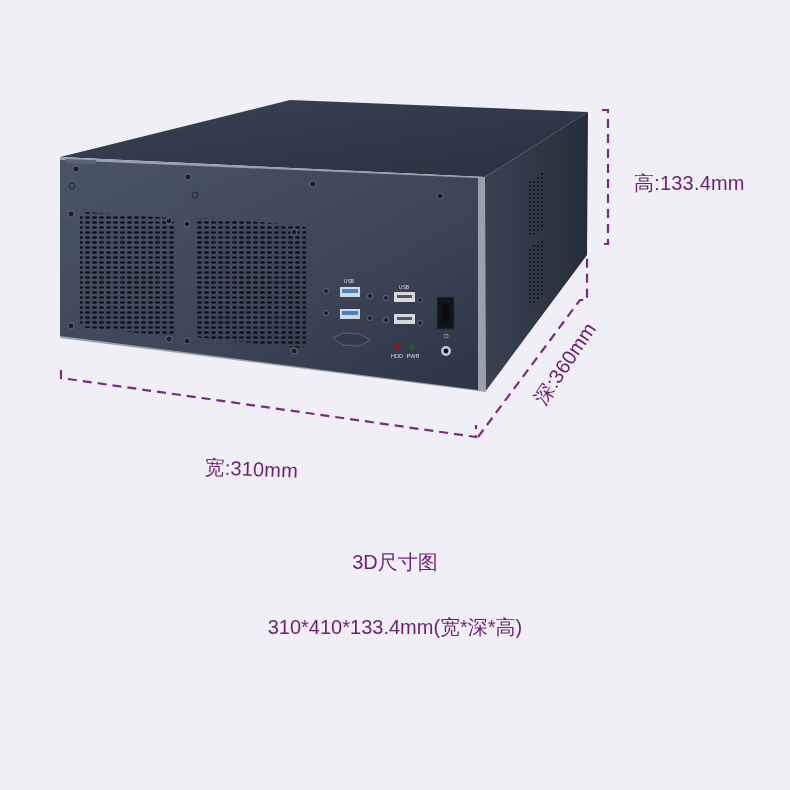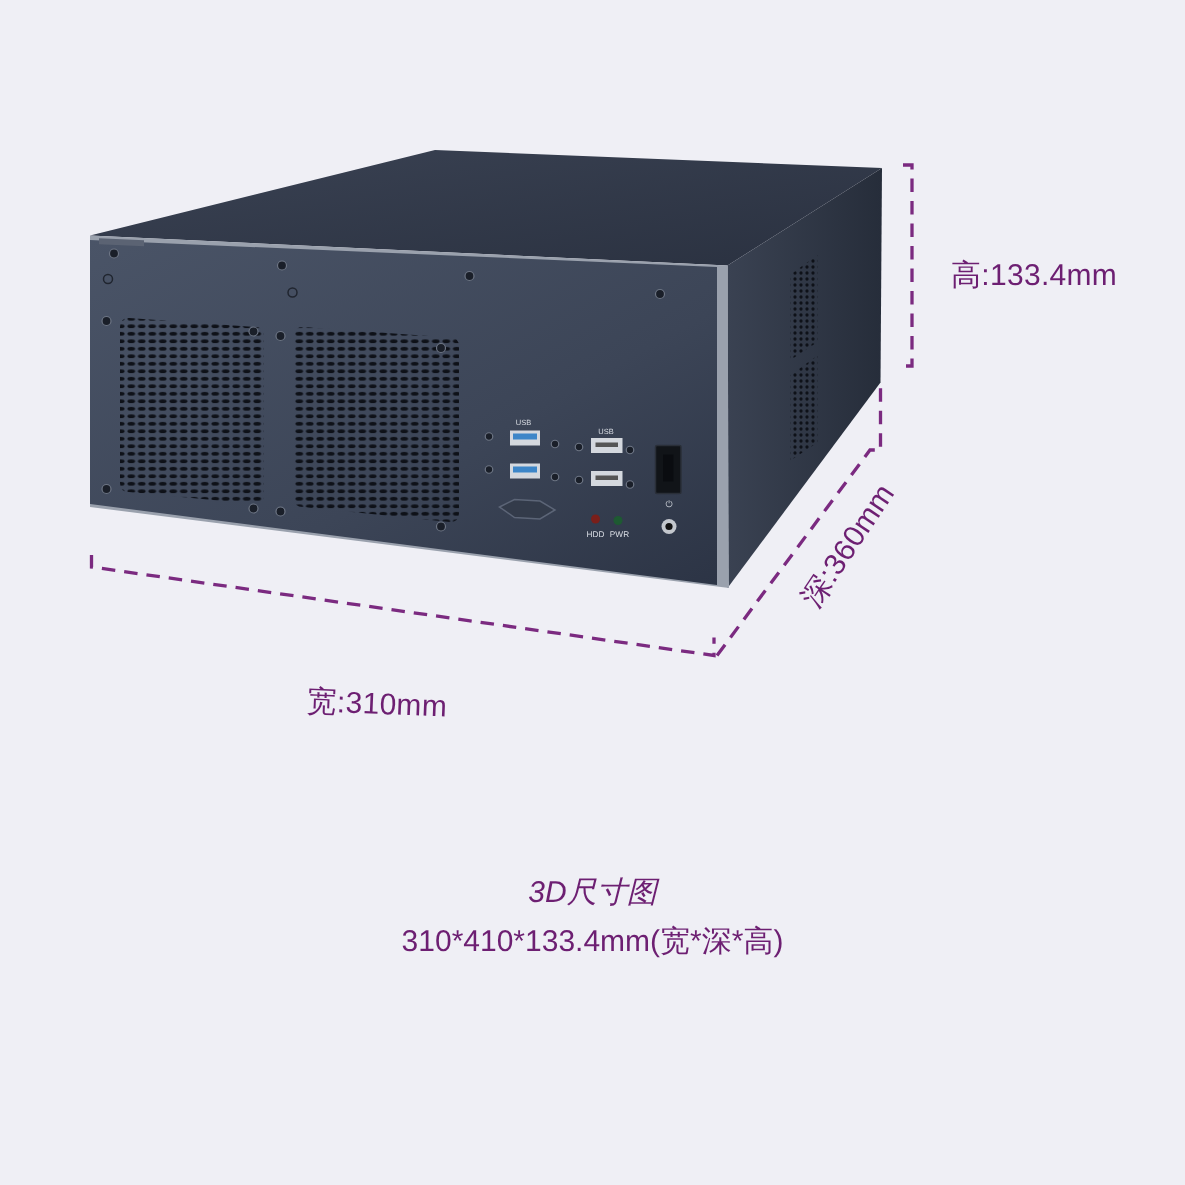--- a/index.html
+++ b/index.html
@@ -3,21 +3,21 @@
   <meta charset="utf-8">
   <style>
     html, body { margin:0; padding:0; }
     body { width:790px; height:790px; background:#efeff5; position:relative; overflow:hidden; font-family:"Liberation Sans","DejaVu Sans",sans-serif; }
     .stage { position:absolute; left:0; top:0; width:790px; height:596px; }
     .dim-label { position:absolute; color:#6d1f72; font-size:20px; font-weight:500; white-space:nowrap; letter-spacing:0.2px; }
     .dim-height { left:634px; top:170px; }
     .dim-width { left:205px; top:454px; transform:rotate(2.3deg); transform-origin:left top; }
     .dim-depth { left:528px; top:395px; transform:rotate(-56deg); transform-origin:left top; font-size:20px; }
     .caption { position:absolute; left:0; width:790px; text-align:center; color:#6d1f72; font-size:20px; }
-    .caption-title { top:581px;font-style:italic; }
+    .caption-title { top:549px; }
     .caption-spec { top:614px; }
     svg text { font-family:"Liberation Sans","DejaVu Sans",sans-serif; }
   </style>
 </head>
 <body>
 
 <div class="stage">
   <svg width="790" height="790" viewBox="0 0 790 790">
     <defs>
       <linearGradient id="topG" x1="0" y1="0" x2="1" y2="1">

